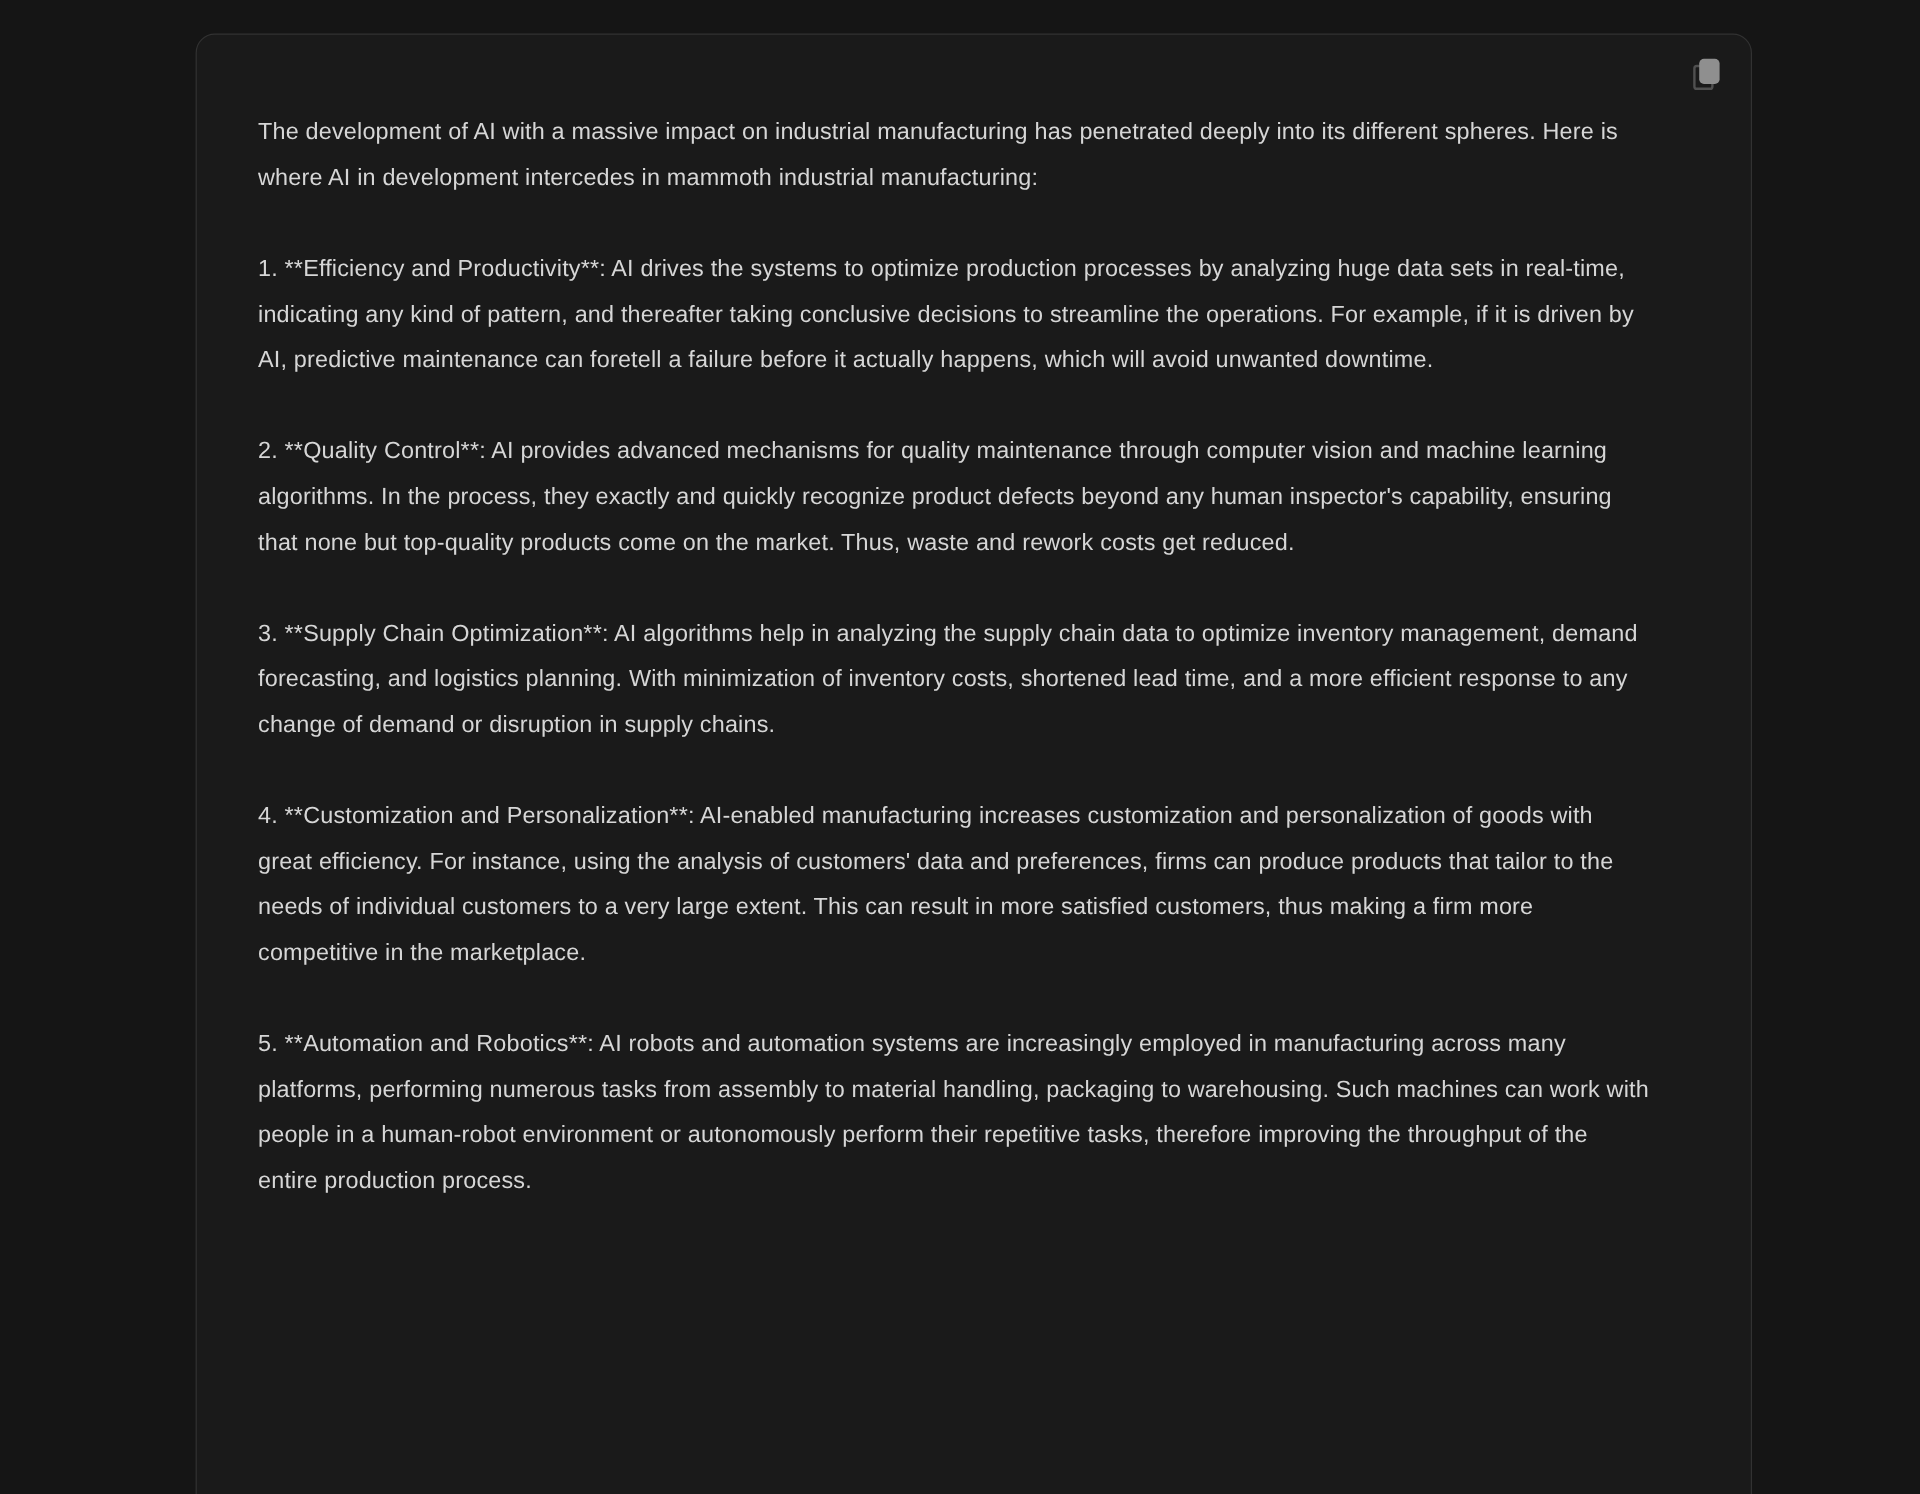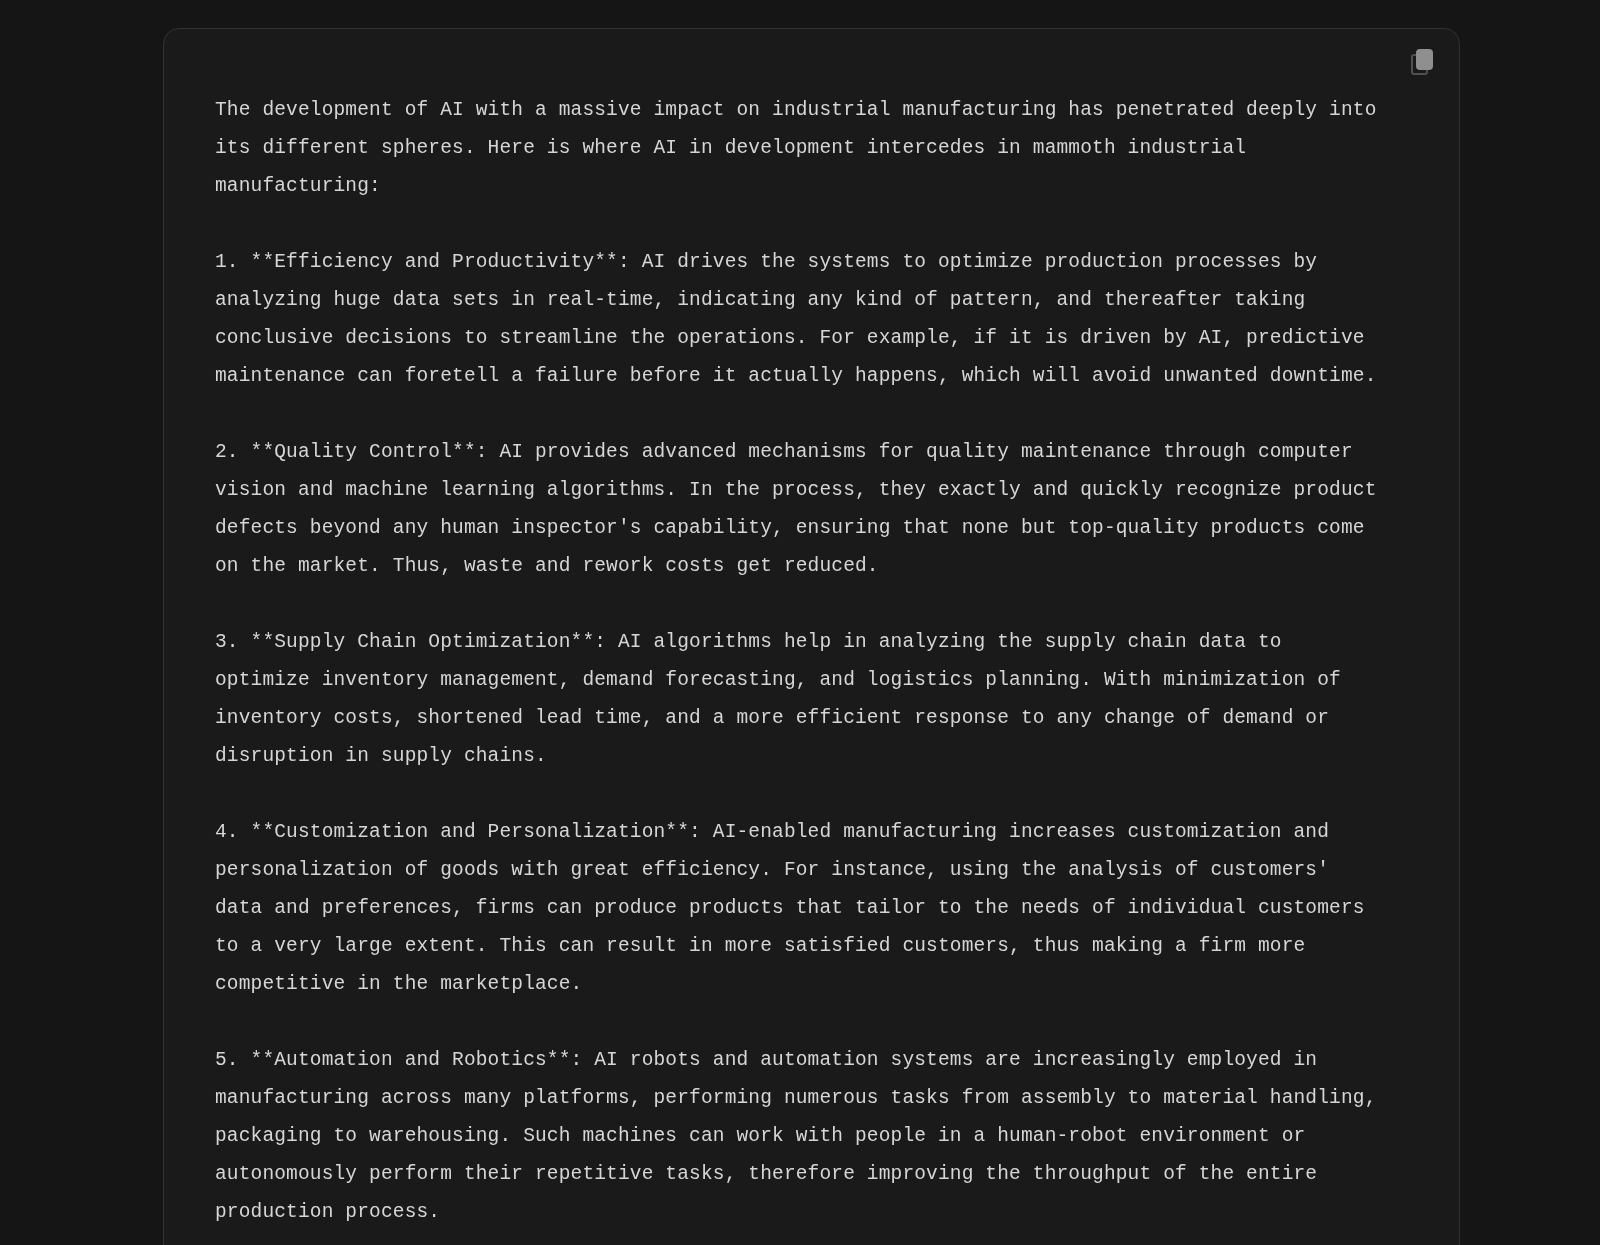--- a/index.html
+++ b/index.html
@@ -68,21 +68,20 @@
     width: 1162px;
     color: #d6d6d6;
     font-size: 19.5px;
     line-height: 38px;
     letter-spacing: 0.15px;
     font-weight: 400;
   }
 
   .content p {
     margin: 0 0 38px 0;
-    font-family: Liberation Mono, monospace;
   }
 </style>
 </head>
 <body>
 
 <div class="panel">
 
   <button class="copy-btn">
     <span class="copy-icon">
       <span class="page-back"></span>

